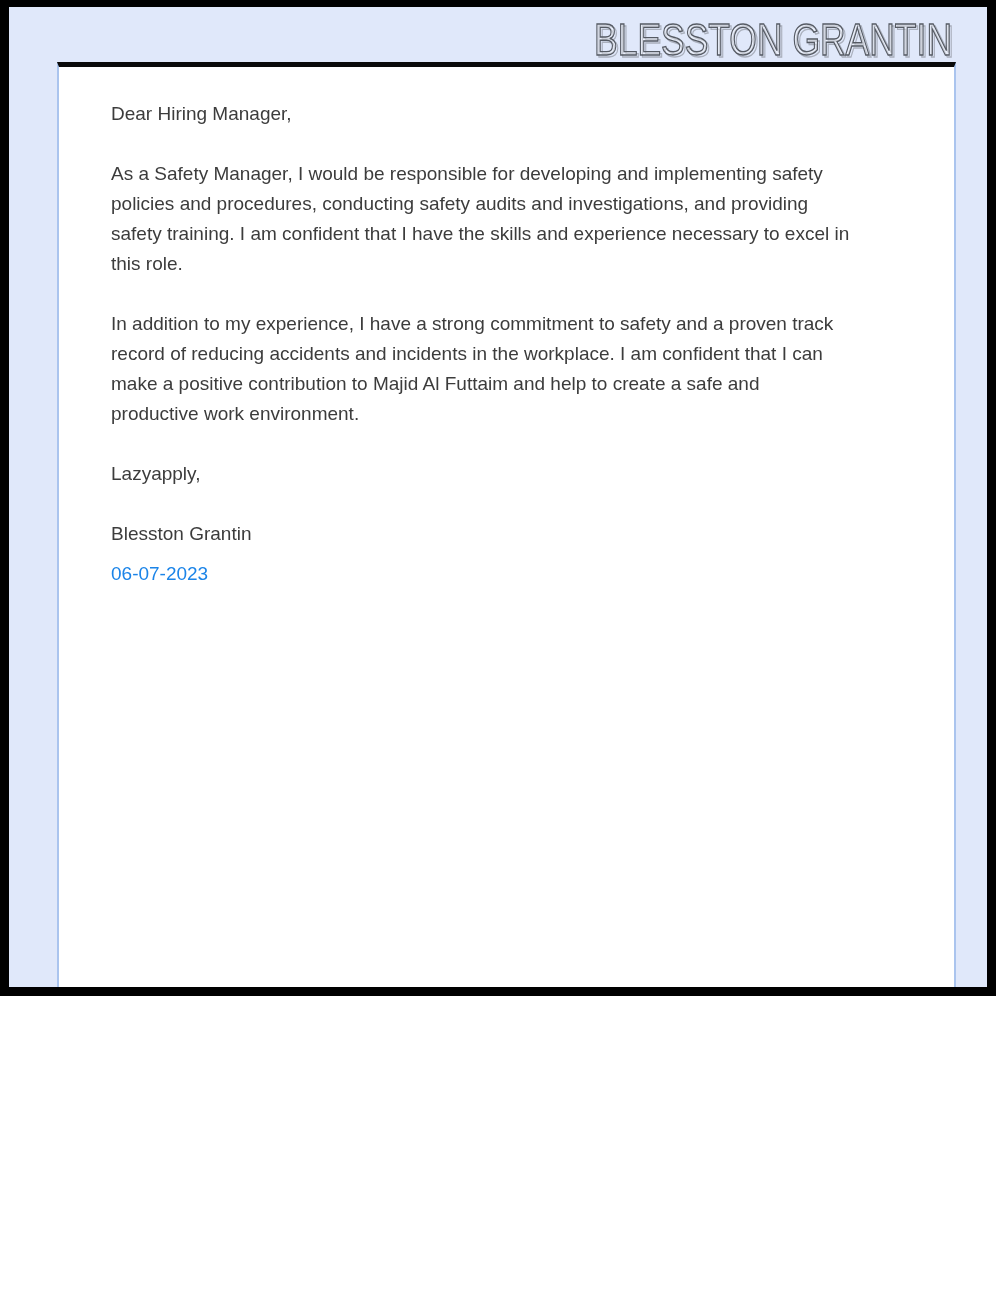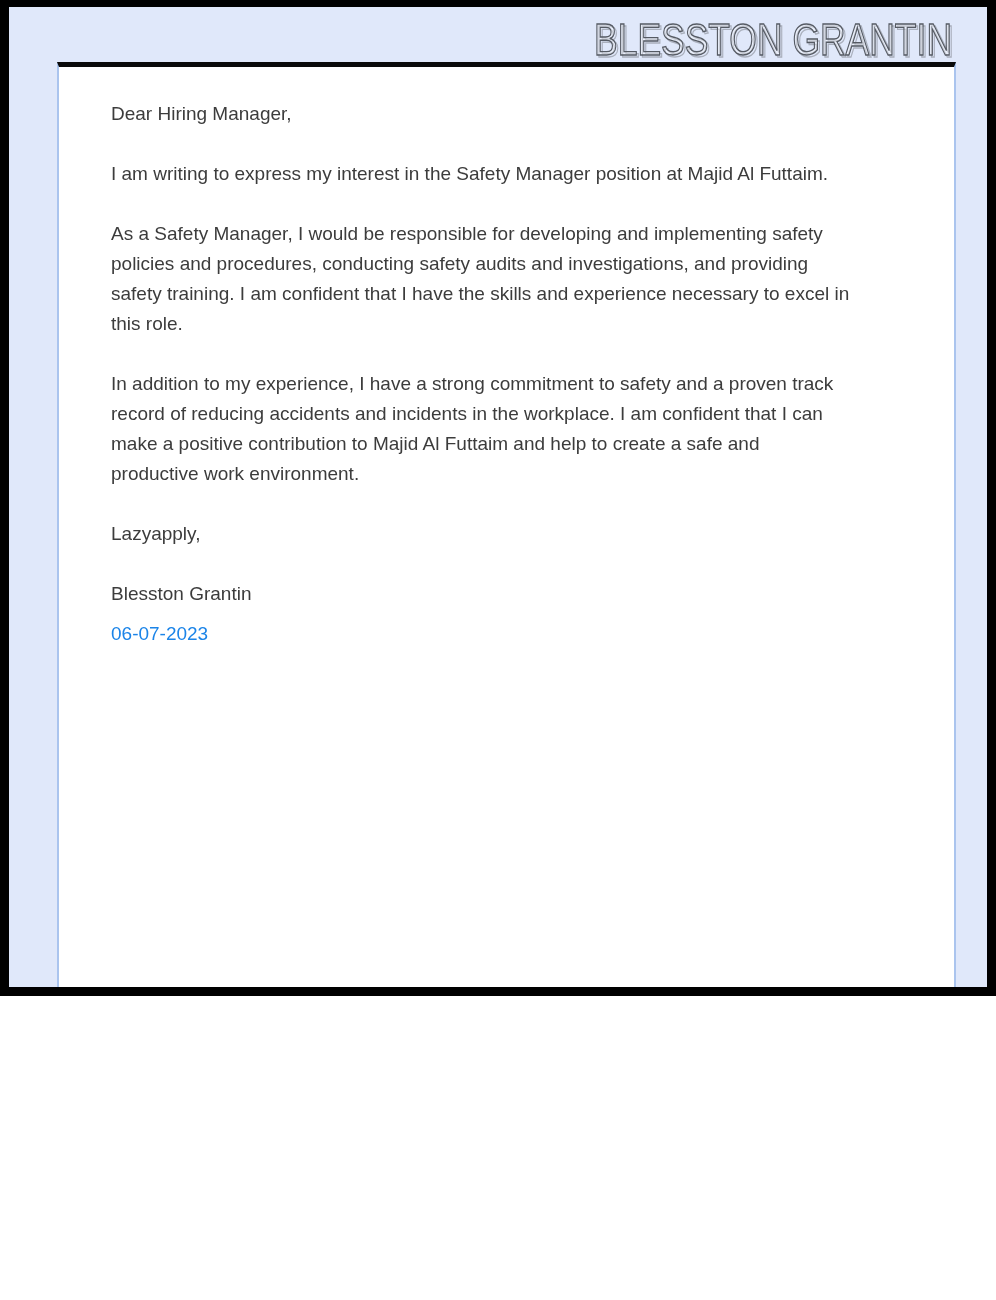--- a/index.html
+++ b/index.html
@@ -68,21 +68,20 @@
   <svg class="header-art" width="899" height="55" viewBox="0 0 899 55" aria-hidden="false">
     <g font-family="'Liberation Sans', sans-serif" font-size="45" font-weight="400">
       <text x="897" y="50" text-anchor="end" textLength="358" lengthAdjust="spacingAndGlyphs" fill="none" stroke="#aab0bd" stroke-width="1.4">BLESSTON GRANTIN</text>
       <text x="895" y="48" text-anchor="end" textLength="358" lengthAdjust="spacingAndGlyphs" fill="rgba(255,255,255,0.32)" stroke="#555a63" stroke-width="1.4">BLESSTON GRANTIN</text>
     </g>
   </svg>
 
   <div class="letter-panel">
     <p>Dear Hiring Manager,</p>
 
-    <p>I am writing to express my interest in the Safety Manager position at Majid Al Futtaim.</p>
 
     <p>As a Safety Manager, I would be responsible for developing and implementing safety
 policies and procedures, conducting safety audits and investigations, and providing
 safety training. I am confident that I have the skills and experience necessary to excel in
 this role.</p>
 
     <p>In addition to my experience, I have a strong commitment to safety and a proven track
 record of reducing accidents and incidents in the workplace. I am confident that I can
 make a positive contribution to Majid Al Futtaim and help to create a safe and
 productive work environment.</p>

